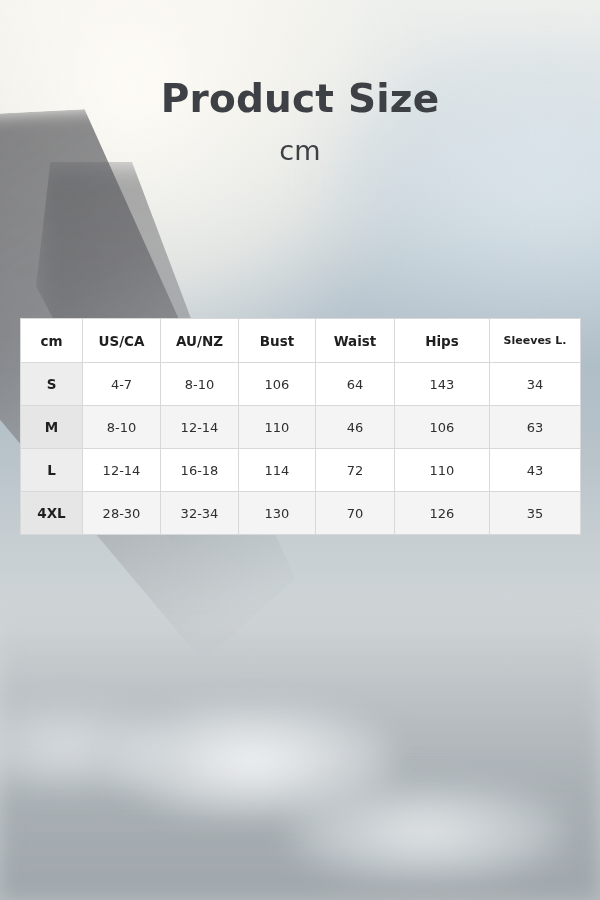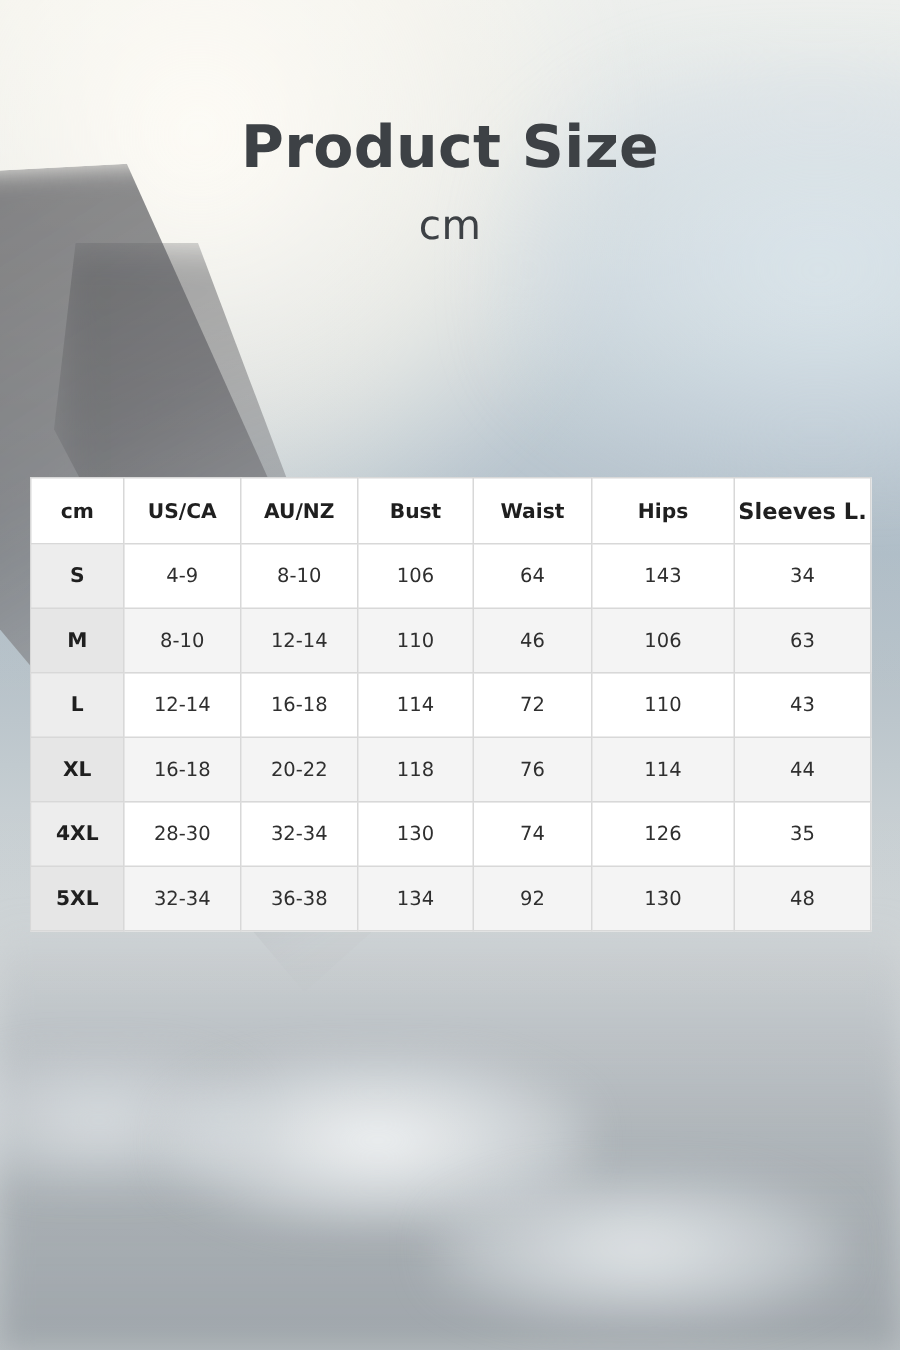--- a/index.html
+++ b/index.html
@@ -177,21 +177,21 @@
     font-weight: 400;
   }
   table.size-table thead th {
     font-weight: bold;
     font-size: 13.5px;
     background: #ffffff;
     color: #1f1f1f;
     height: 44px;
   }
   table.size-table thead th.hdr-last {
-    font-size: 15px;
+    font-size: 11px;
   }
   table.size-table tbody td.size-cell {
     font-weight: bold;
     font-size: 13.5px;
     background: #ededed;
     color: #1f1f1f;
   }
   table.size-table tbody tr:nth-child(even) td:not(.size-cell) {
     background: #f4f4f4;
   }
@@ -248,21 +248,21 @@
           <th>AU/NZ</th>
           <th>Bust</th>
           <th>Waist</th>
           <th>Hips</th>
           <th class="hdr-last">Sleeves L.</th>
         </tr>
       </thead>
       <tbody>
         <tr>
           <td class="size-cell">S</td>
-          <td>4-9</td>
+          <td>4-7</td>
           <td>8-10</td>
           <td>106</td>
           <td>64</td>
           <td>143</td>
           <td>34</td>
         </tr>
         <tr>
           <td class="size-cell">M</td>
           <td>8-10</td>
           <td>12-14</td>
@@ -274,43 +274,25 @@
         <tr>
           <td class="size-cell">L</td>
           <td>12-14</td>
           <td>16-18</td>
           <td>114</td>
           <td>72</td>
           <td>110</td>
           <td>43</td>
         </tr>
         <tr>
-          <td class="size-cell">XL</td>
-          <td>16-18</td>
-          <td>20-22</td>
-          <td>118</td>
-          <td>76</td>
-          <td>114</td>
-          <td>44</td>
-        </tr>
-        <tr>
           <td class="size-cell">4XL</td>
           <td>28-30</td>
           <td>32-34</td>
           <td>130</td>
-          <td>74</td>
+          <td>70</td>
           <td>126</td>
           <td>35</td>
-        </tr>
-        <tr>
-          <td class="size-cell">5XL</td>
-          <td>32-34</td>
-          <td>36-38</td>
-          <td>134</td>
-          <td>92</td>
-          <td>130</td>
-          <td>48</td>
         </tr>
       </tbody>
     </table>
   </div>
 
 </div>
 
 </body></html>

